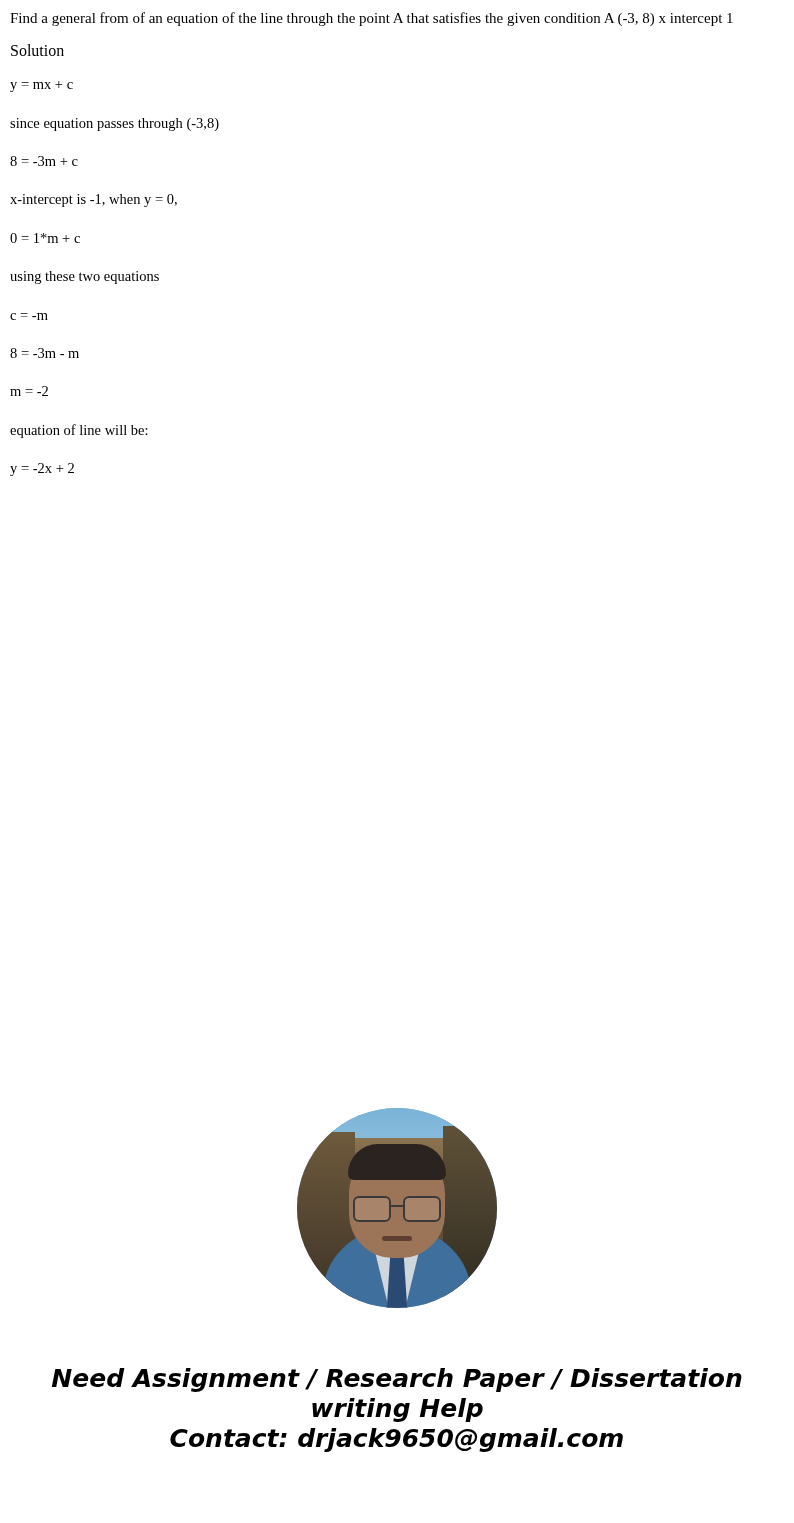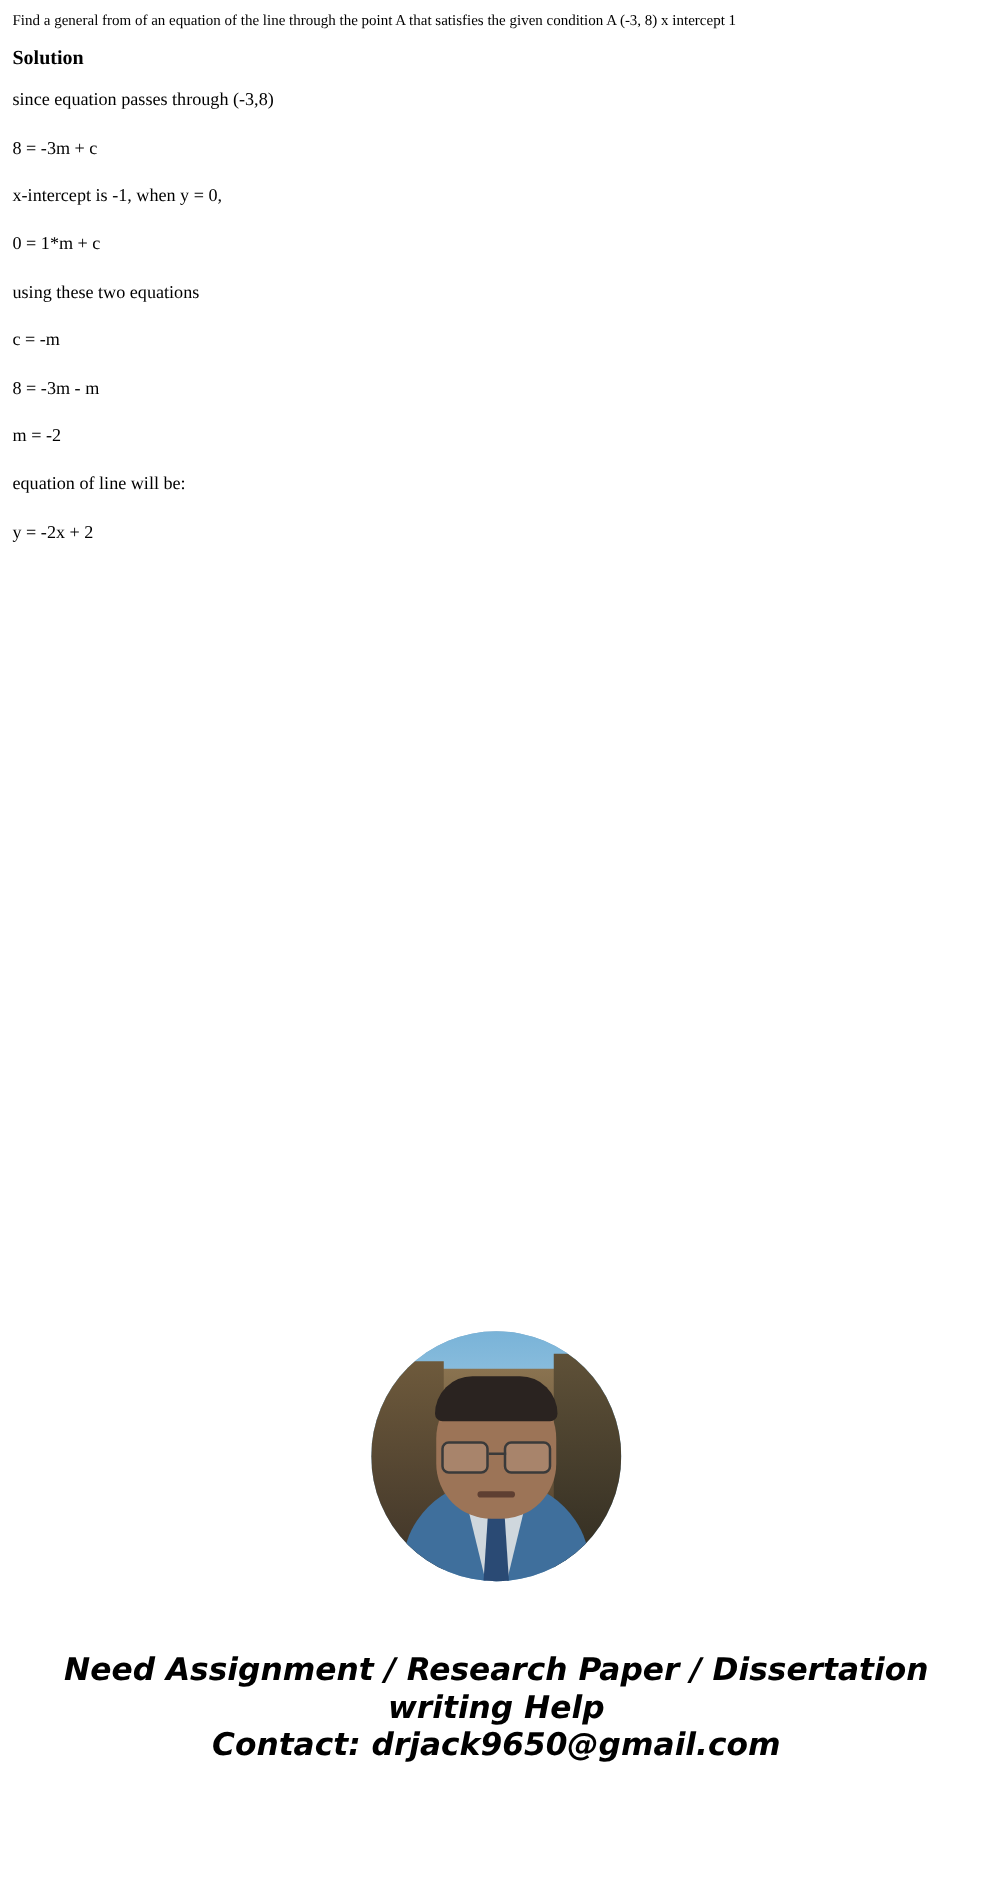--- a/index.html
+++ b/index.html
@@ -14,27 +14,27 @@
     color: #000000;
   }
   .page {
     position: relative;
     width: 794px;
     min-height: 1523px;
     box-sizing: border-box;
     padding: 8px 10px 0 10px;
   }
   .question {
-    font-size: 12px;
+    font-size: 15px;
     line-height: 1.35;
     margin: 0 0 14px 0;
   }
   .solution-heading {
     font-size: 16px;
-    font-weight: bold;
+    font-weight: normal;
     margin: 0 0 16px 0;
   }
   .step {
     font-size: 14.5px;
     line-height: 1.2;
     margin: 0 0 21px 0;
   }
   .step.bold {
     font-weight: normal;
   }
@@ -189,20 +189,21 @@
 </head>
 <body>
 
 <div class="page">
 
   <p class="question">Find a general from of an equation of the line through the point A that satisfies the given condition A (-3, 8) x intercept 1</p>
 
   <h2 class="solution-heading">Solution</h2>
 
   <div class="steps">
+    <p class="step">y = mx + c</p>
     <p class="step">since equation passes through (-3,8)</p>
     <p class="step bold">8 = -3m + c</p>
     <p class="step">x-intercept is -1, when y = 0,</p>
     <p class="step">0 = 1*m + c</p>
     <p class="step">using these two equations</p>
     <p class="step bold">c = -m</p>
     <p class="step">8 = -3m - m</p>
     <p class="step">m = -2</p>
     <p class="step">equation of line will be:</p>
     <p class="step bold">y = -2x + 2</p>

